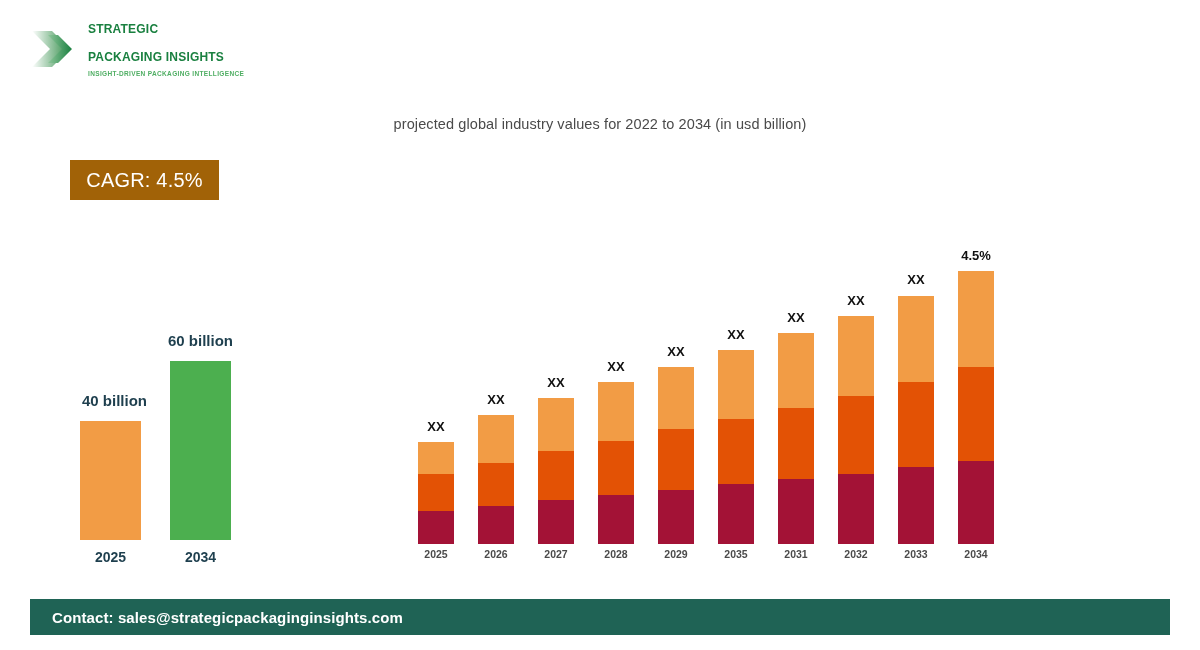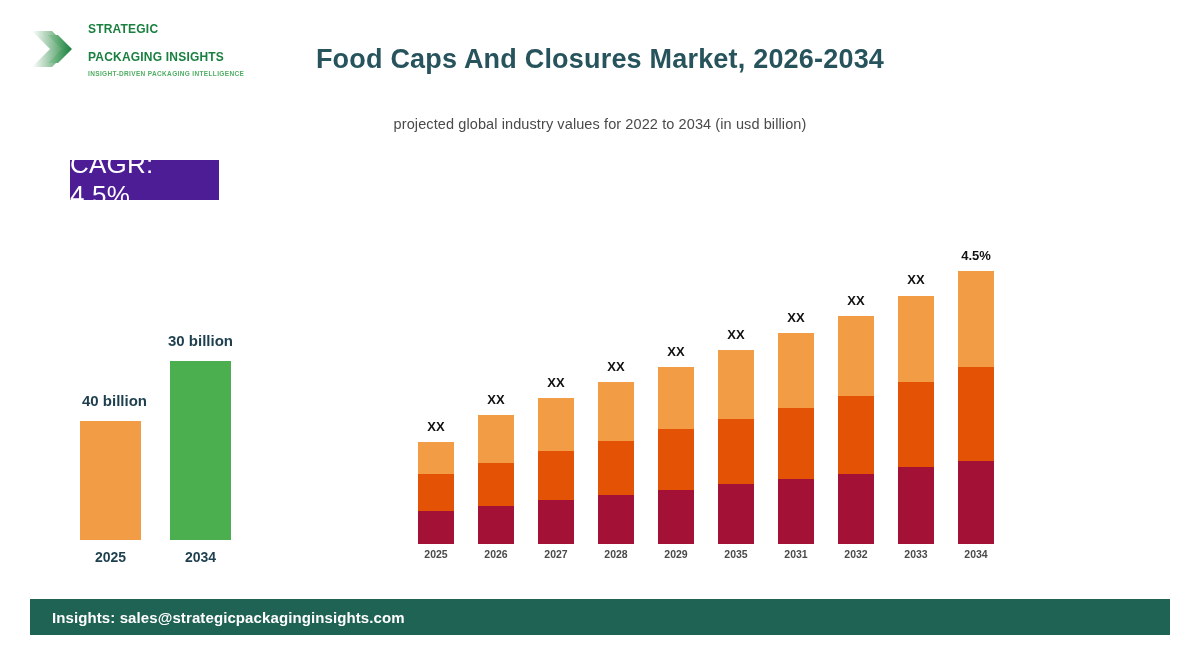--- a/index.html
+++ b/index.html
@@ -80,23 +80,23 @@
     letter-spacing: 0.1px;
   }
 
   
   .cagr-badge {
     position: absolute;
     left: 70px;
     top: 160px;
     width: 149px;
     height: 40px;
-    background: #4c1d95;
+    background: #a16207;
     color: #ffffff;
-    font-size: 26px;
+    font-size: 20px;
     display: flex;
     align-items: center;
     justify-content: center;
     letter-spacing: 0.2px;
   }
 
   
   .left-chart {
     position: absolute;
     left: 60px;
@@ -211,31 +211,30 @@
         <path d="M18,10 L28,10 L42,24 L28,38 L18,38 L32,24 Z" fill="url(#gchev2)"></path>
       </svg>
     </div>
     <div class="logo-text">
       <div class="logo-line1">STRATEGIC</div>
       <div class="logo-line2">PACKAGING INSIGHTS</div>
       <div class="logo-tag">INSIGHT-DRIVEN PACKAGING INTELLIGENCE</div>
     </div>
   </div>
 
-  <div class="main-title">Food Caps And Closures Market, 2026-2034</div>
   <div class="sub-title">projected global industry values for 2022 to 2034 (in usd billion)</div>
 
   <div class="cagr-badge">CAGR: 4.5%</div>
 
   <div class="left-chart">
       <div class="lc-bar" style="left: 20px; width: 61px; height: 119px; background: rgb(242, 156, 69);"></div>
       <div class="lc-value" style="left: 4px; width: 101px; bottom: 161px;">40 billion</div>
       <div class="lc-year" style="left: 0px; width: 101px;">2025</div>
       <div class="lc-bar" style="left: 110px; width: 61px; height: 179px; background: rgb(76, 175, 79);"></div>
-      <div class="lc-value" style="left: 90px; width: 101px; bottom: 221px;">30 billion</div>
+      <div class="lc-value" style="left: 90px; width: 101px; bottom: 221px;">60 billion</div>
       <div class="lc-year" style="left: 90px; width: 101px;">2034</div>
     </div>
 
   <div class="stacked-chart">
       <div class="sb-group" style="left: 8px; height: 360px;">
         <div class="sb-stack">
           <div class="sb-seg" style="height: 32px; background: rgb(242, 156, 69);"></div>
           <div class="sb-seg" style="height: 37px; background: rgb(227, 82, 5);"></div>
           <div class="sb-seg" style="height: 33px; background: rgb(163, 18, 54);"></div>
         </div>
@@ -319,16 +318,16 @@
           <div class="sb-seg" style="height: 96px; background: rgb(242, 156, 69);"></div>
           <div class="sb-seg" style="height: 94px; background: rgb(227, 82, 5);"></div>
           <div class="sb-seg" style="height: 83px; background: rgb(163, 18, 54);"></div>
         </div>
         <div class="sb-label" style="bottom: 297px;">4.5%</div>
         <div class="sb-year">2034</div>
       </div>
     </div>
 
   <div class="footer">
-    <div class="footer-text">Insights: sales@strategicpackaginginsights.com</div>
+    <div class="footer-text">Contact: sales@strategicpackaginginsights.com</div>
   </div>
 
 </div>
 
 </body></html>

